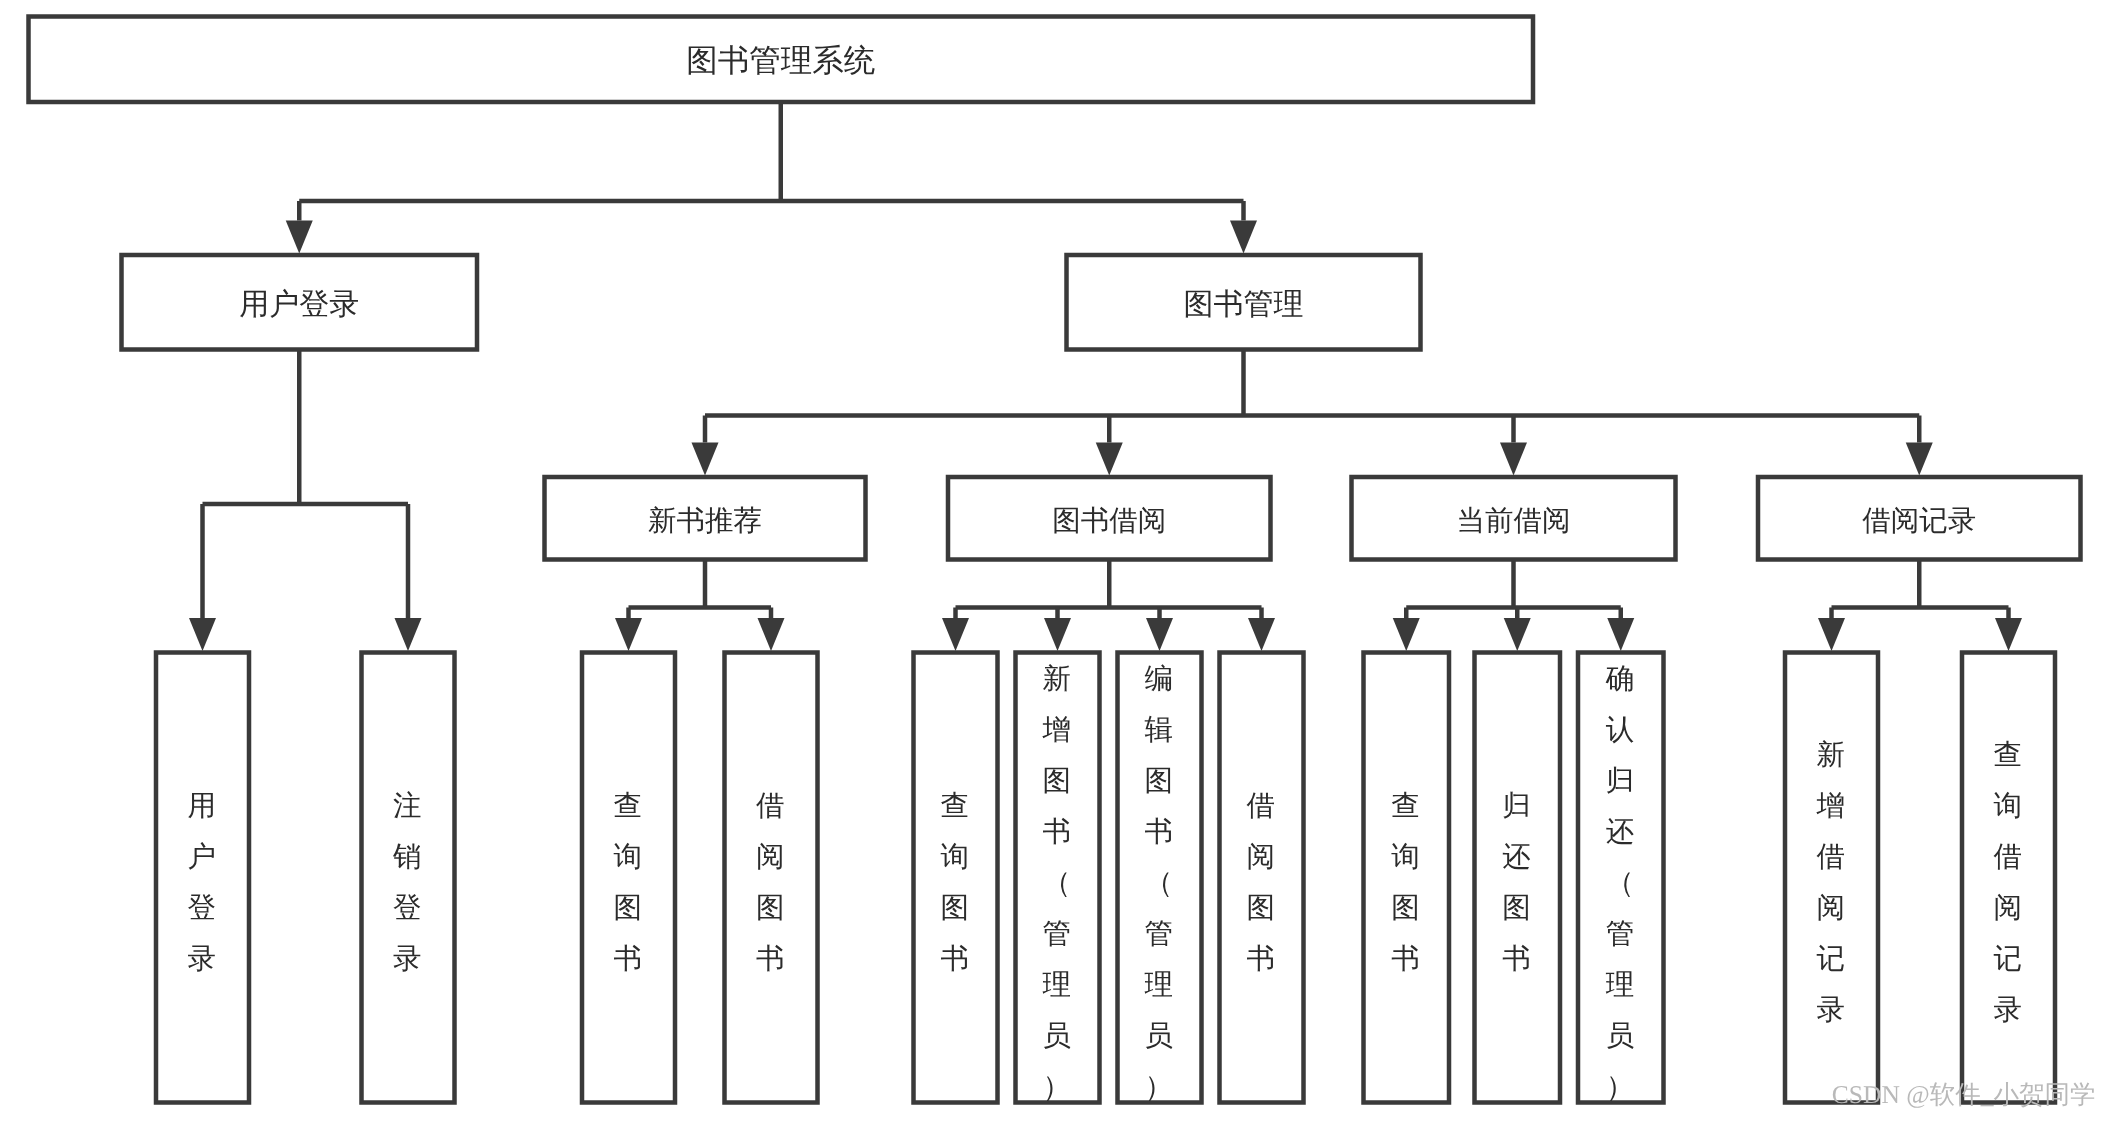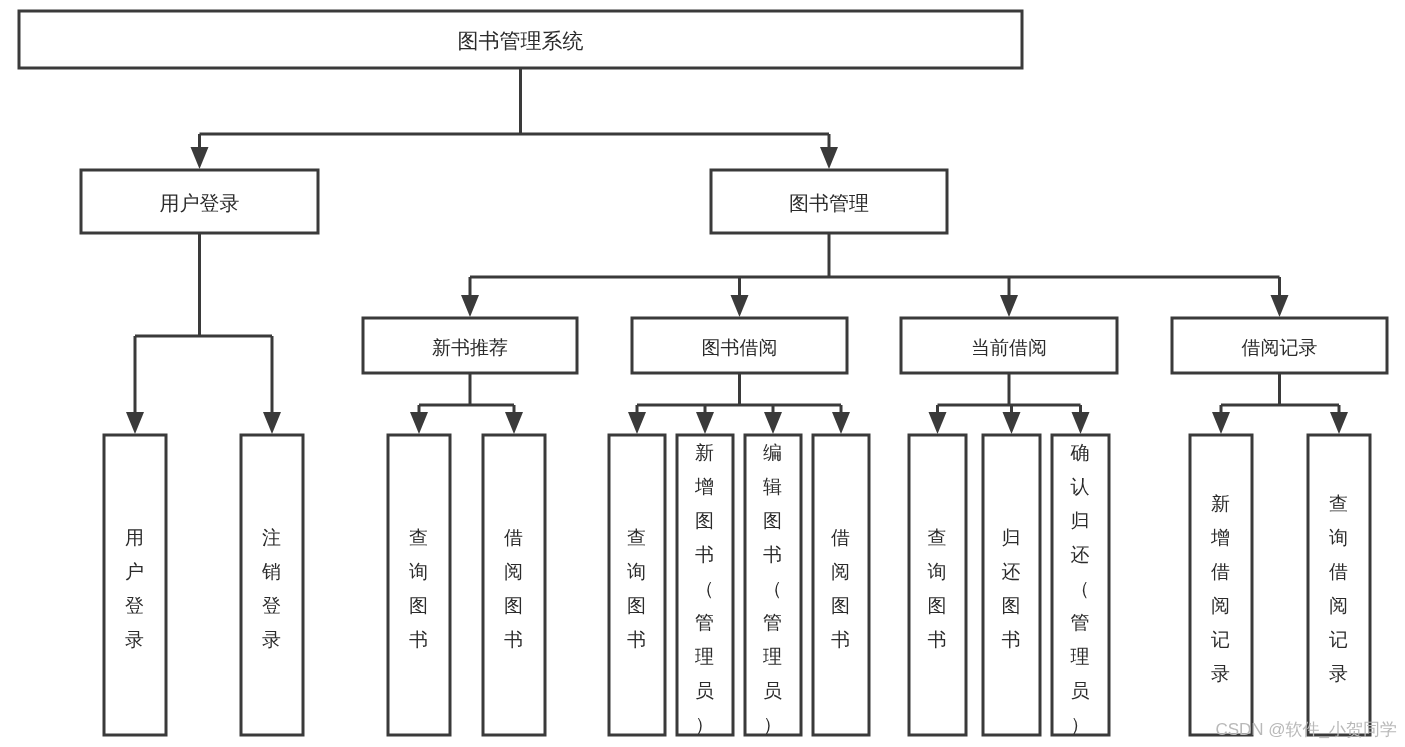--- a/index.html
+++ b/index.html
@@ -17,21 +17,21 @@
     text-anchor:middle;
   }
   .lvl0-label{font-size:21px;}
   .lvl1-label{font-size:20px;}
   .lvl2-label{font-size:19px;}
   .leaf-label{font-size:19px;writing-mode:tb;glyph-orientation-vertical:0;letter-spacing:1px;}
   .conn{stroke:#3a3a3a;stroke-width:3;fill:none;}
   .arrow-head{fill:#3a3a3a;stroke:none;}
   .watermark{
     position:absolute;right:8px;bottom:6px;
-    font-family:Liberation Sans, sans-serif;
+    font-family:Liberation Serif, serif;
     font-size:17px;color:#b9b9b9;white-space:nowrap;
     pointer-events:none;
     text-align:right;
   }
 </style>
 </head>
 <body>
 
 <div id="diagram-root">
   <svg id="diagram-svg" width="1405" height="747" viewBox="0 0 1405 747">

